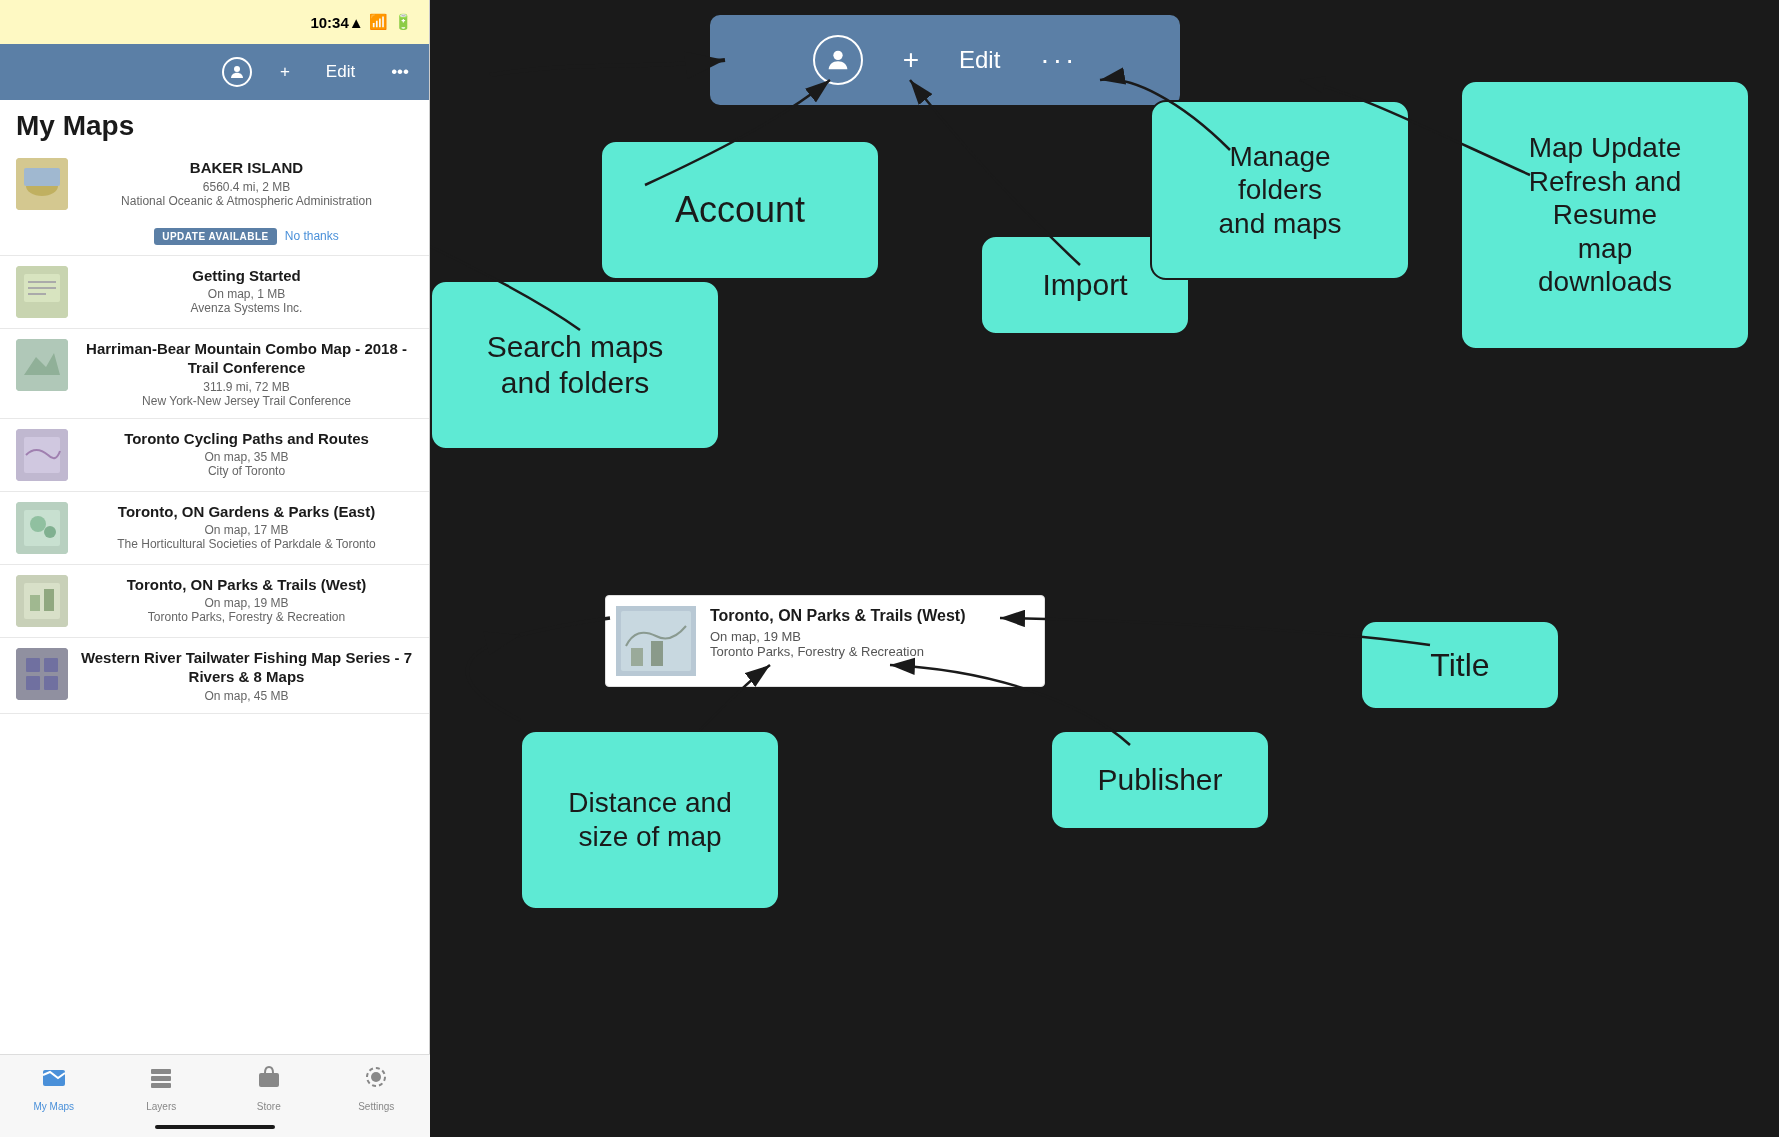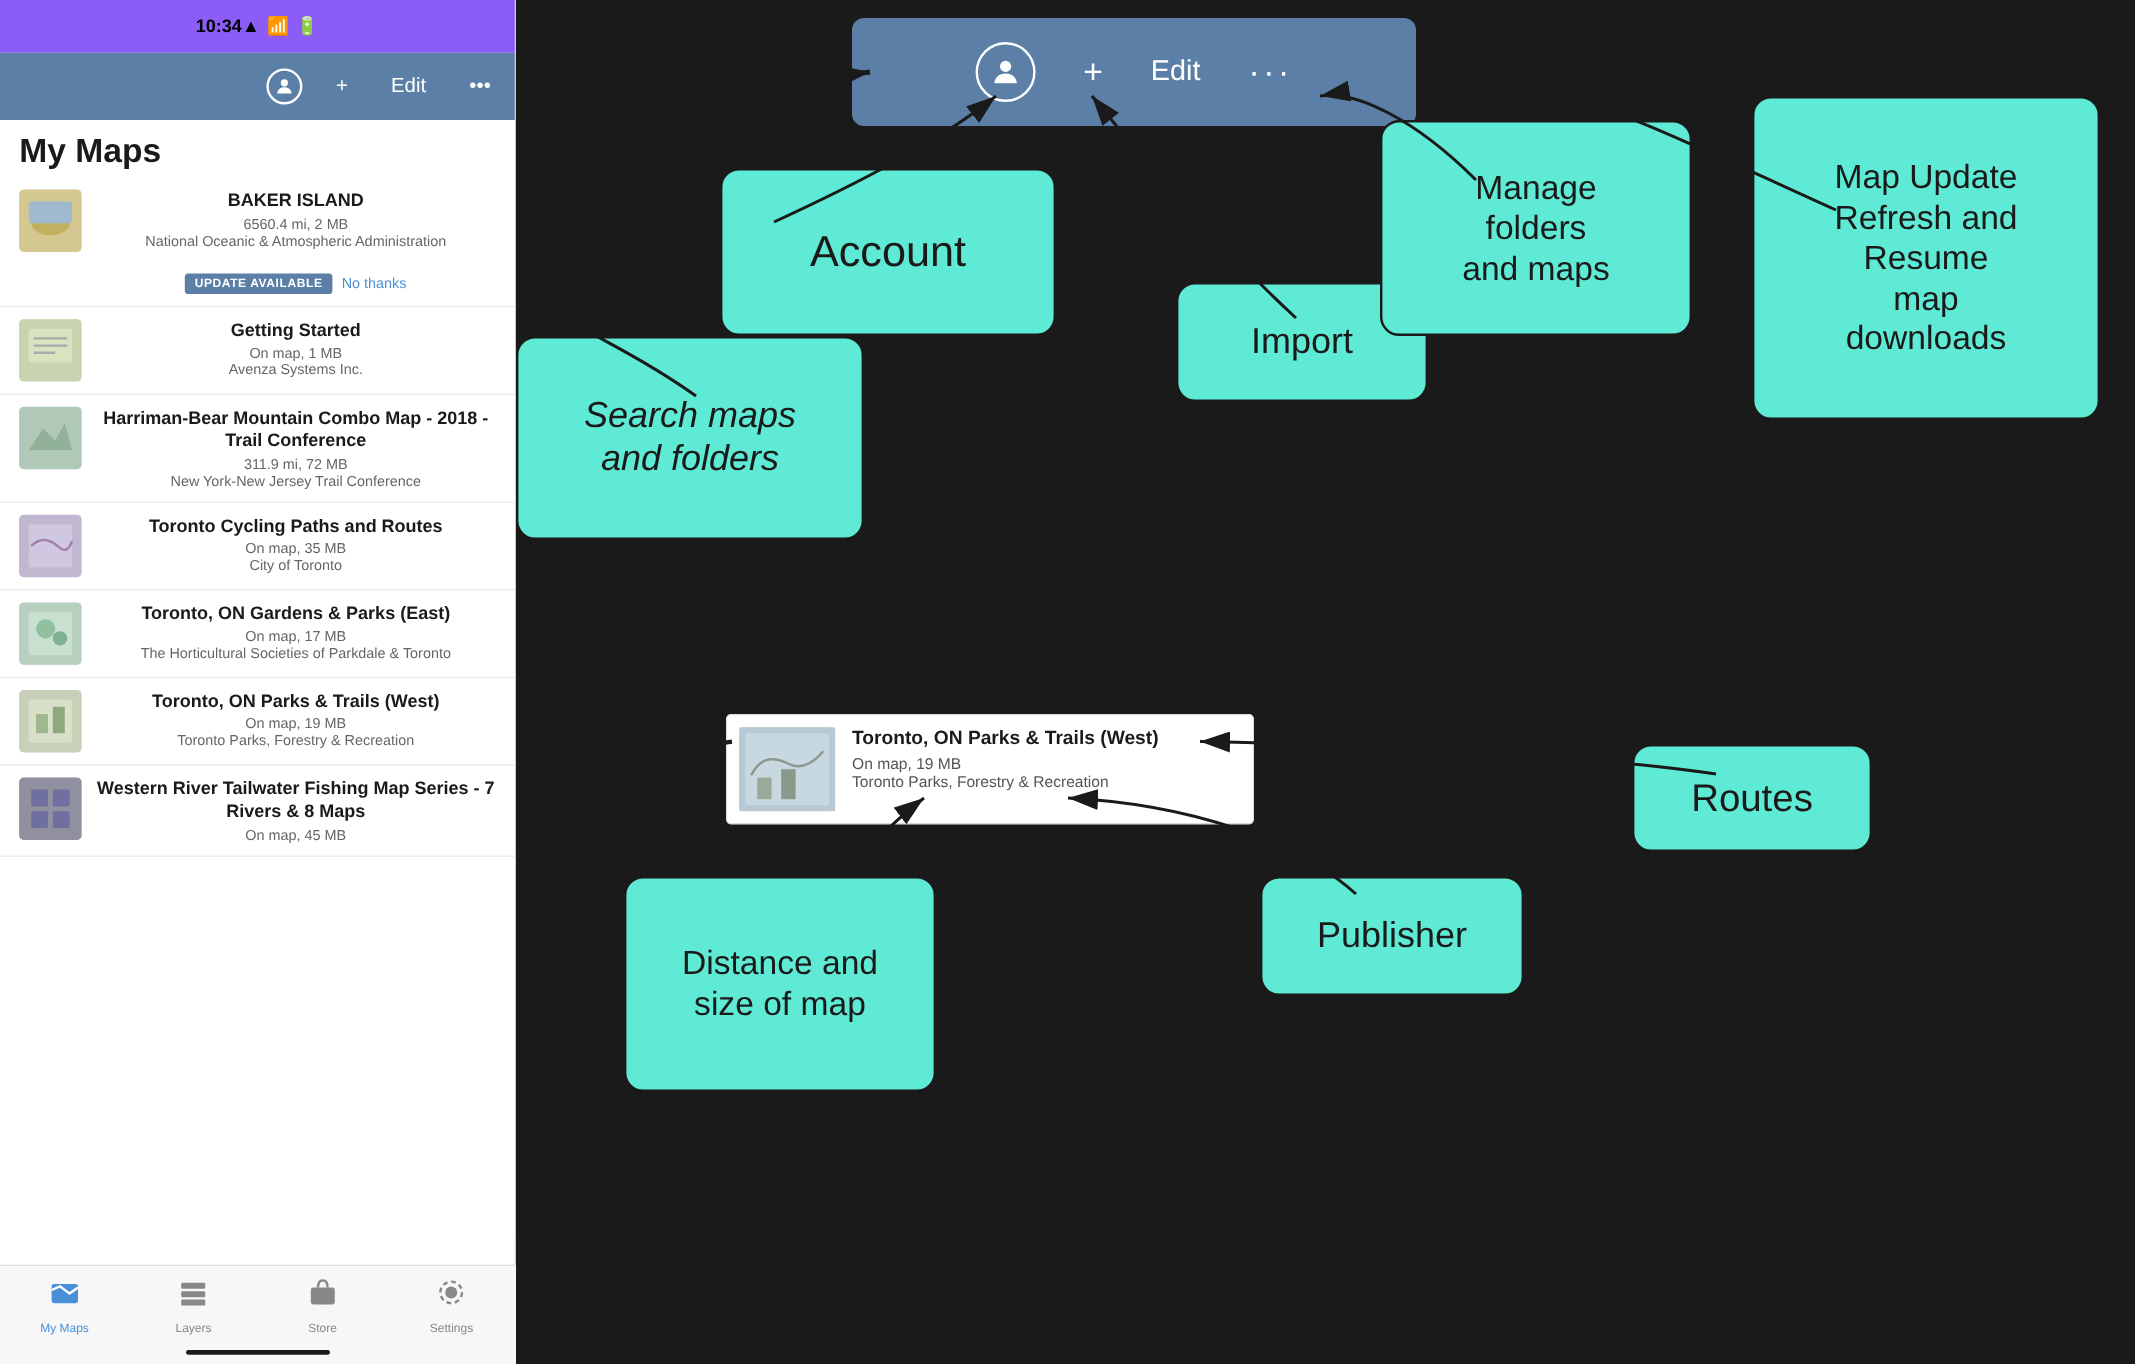--- a/index.html
+++ b/index.html
@@ -18,25 +18,25 @@
       left: 0;
       top: 0;
       width: 430px;
       height: 1137px;
       background: #fff;
       border-right: 1px solid #ccc;
     }
 
     
     .status-bar {
-      background: #8b5cf6;
+      background: #fef9c3;
       height: 44px;
       display: flex;
       align-items: center;
-      justify-content: center;
+      justify-content: flex-end;
       padding: 0 16px;
       font-size: 15px;
       font-weight: 600;
     }
     .status-bar-time {
       font-weight: 700;
       font-size: 15px;
     }
     .status-bar-icons {
       display: flex;
@@ -310,21 +310,20 @@
       height: 140px;
       font-size: 36px;
     }
 
     .callout-search {
       top: 280px;
       left: 0px;
       width: 290px;
       height: 170px;
       font-size: 30px;
-      font-style: italic;
     }
 
     .callout-import {
       top: 235px;
       left: 550px;
       width: 210px;
       height: 100px;
       font-size: 30px;
       text-align: right;
     }
@@ -654,21 +653,21 @@
 
   <div class="callout callout-distance">
     <span>Distance and<br>size of map</span>
   </div>
 
   <div class="callout callout-publisher">
     <span>Publisher</span>
   </div>
 
   <div class="callout callout-title">
-    <span>Routes</span>
+    <span>Title</span>
   </div>
 
   <svg class="arrows-svg" viewBox="0 0 1349 1137" xmlns="http://www.w3.org/2000/svg">
 
     <defs>
       <marker id="arrowhead" markerWidth="10" markerHeight="7" refX="10" refY="3.5" orient="auto">
         <polygon points="0 0, 10 3.5, 0 7" fill="#1a1a1a"></polygon>
       </marker>
       <marker id="arrowhead2" markerWidth="10" markerHeight="7" refX="10" refY="3.5" orient="auto">
         <polygon points="0 0, 10 3.5, 0 7" fill="#1a1a1a"></polygon>

